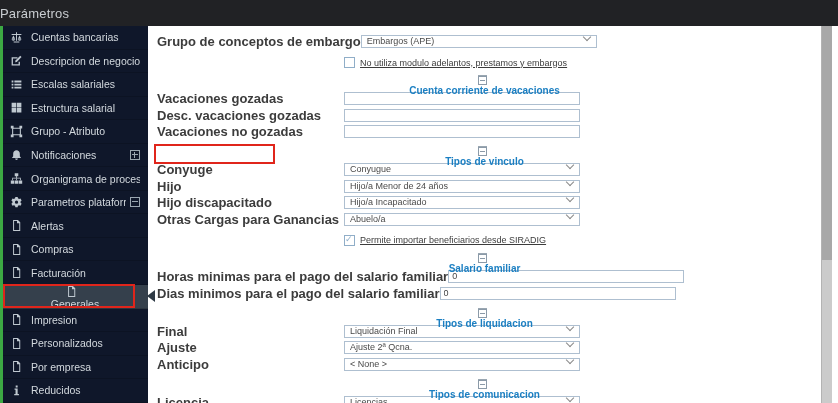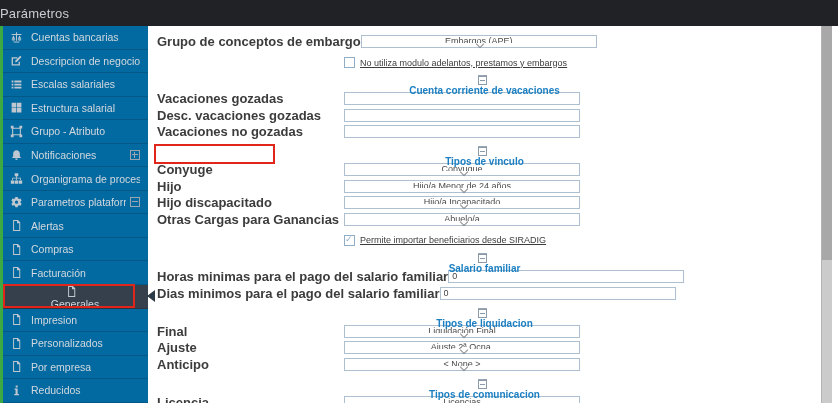--- a/index.html
+++ b/index.html
@@ -4,21 +4,21 @@
 <style>
   html,body{margin:0;padding:0;}
   body{
     width:838px;height:403px;overflow:hidden;position:relative;
     background:#ffffff;font-family:"Liberation Sans",sans-serif;
   }
   
   .topbar{position:absolute;top:0;left:0;width:838px;height:26px;background:#212225;display:flex;align-items:center;z-index:5;}
   .topbar .title{color:#c9cdd1;font-size:13px;letter-spacing:.2px;}
   
-  .sidebar{position:absolute;top:26px;left:0;width:148px;bottom:0;background:#0369a1;border-left:3px solid #3ca943;box-sizing:border-box;z-index:4;}
+  .sidebar{position:absolute;top:26px;left:0;width:148px;bottom:0;background:#0f172a;border-left:3px solid #3ca943;box-sizing:border-box;z-index:4;}
   .sitem{position:relative;height:23.56px;display:flex;align-items:center;padding:0 8px 0 7px;
     border-bottom:1px solid rgba(0,0,0,.16);box-sizing:border-box;color:#d3d9de;font-size:10.5px;cursor:pointer;white-space:nowrap;}
   .sitem.selected{background:#35404c;flex-direction:column;}
   .sicon{width:15px;height:13px;margin-right:6px;display:inline-flex;color:#bfc8d0;flex:none;}
   .sicon svg{width:13px;height:13px;fill:currentColor;}
   .slabel{flex:1;overflow:hidden;}
   .xbox{width:8px;height:8px;border:1px solid #9aa6b0;position:relative;flex:none;margin-left:4px;}
   .xbox::before{content:"";position:absolute;left:1px;right:1px;top:3px;height:1px;background:#9aa6b0;}
   .xbox.plus::after{content:"";position:absolute;top:1px;bottom:1px;left:3px;width:1px;background:#9aa6b0;}
   .sitem.annotated::after{content:"";position:absolute;left:0;right:13px;top:-1px;bottom:0;border:2px solid #e0251b;pointer-events:none;}
@@ -27,22 +27,22 @@
   
   .content{position:absolute;left:148px;top:26px;right:0;bottom:0;background:#fff;}
   .scrollbar{position:absolute;top:0;bottom:0;left:673px;width:10px;background:#cbcbcb;border-left:1px solid #b3b3b3;}
   .thumb{position:absolute;top:0;left:0;right:0;height:62%;background:#a8a8a8;}
   .formwrap{position:absolute;left:0;top:0;width:664px;padding:8px 0 0 9px;box-sizing:border-box;}
   .frow{display:flex;align-items:center;margin-bottom:1.6px;}
   .frow label{flex:0 0 187px;font-size:13px;color:#3c3c3c;white-space:nowrap;font-weight:bold;}
   .ctrl{width:236px;display:flex;align-items:center;}
   .tinput{width:100%;height:13px;box-sizing:border-box;border:1px solid #aebfd0;font-size:9px;color:#444;
     padding:0 3px;font-family:inherit;background:#fff;border-radius:0;}
-  .select{width:100%;height:13px;box-sizing:border-box;border:1px solid #aebfd0;display:flex;align-items:center;
-    font-size:9px;color:#4a4a4a;padding:0 5px;background:#fff;cursor:pointer;flex-direction:column;}
+  .select{width:100%;height:13px;box-sizing:border-box;border:1px solid #aebfd0;display:flex;align-items:flex-start;
+    font-size:9px;color:#4a4a4a;padding:0 5px;background:#fff;cursor:pointer;}
   .select .val{flex:1;white-space:nowrap;overflow:hidden;}
   .chev{width:5px;height:5px;border-left:1px solid #8a8a8a;border-bottom:1px solid #8a8a8a;
     transform:rotate(-45deg);margin:-2px 1px 0 4px;flex:none;}
   .cbrow{margin:8px 0 3px;}
   .cbrow .spacer{flex:0 0 187px;}
   .cb{width:9px;height:9px;box-sizing:content-box;border:1px solid #90aec8;background:#fff;margin-right:5px;position:relative;flex:none;cursor:pointer;}
   .cb.checked::after{content:"\2713";position:absolute;left:0;top:-2px;font-size:9px;color:#8fafca;}
   .cblink{font-size:9px;color:#3c3c3c;text-decoration:underline;cursor:pointer;white-space:nowrap;}
   .sect{display:flex;align-items:center;margin:7px 0 3px;height:13px;position:relative;flex-direction:column;}
   .sdash{width:9px;height:1px;background:#9aa7b2;margin-right:4px;flex:none;}

